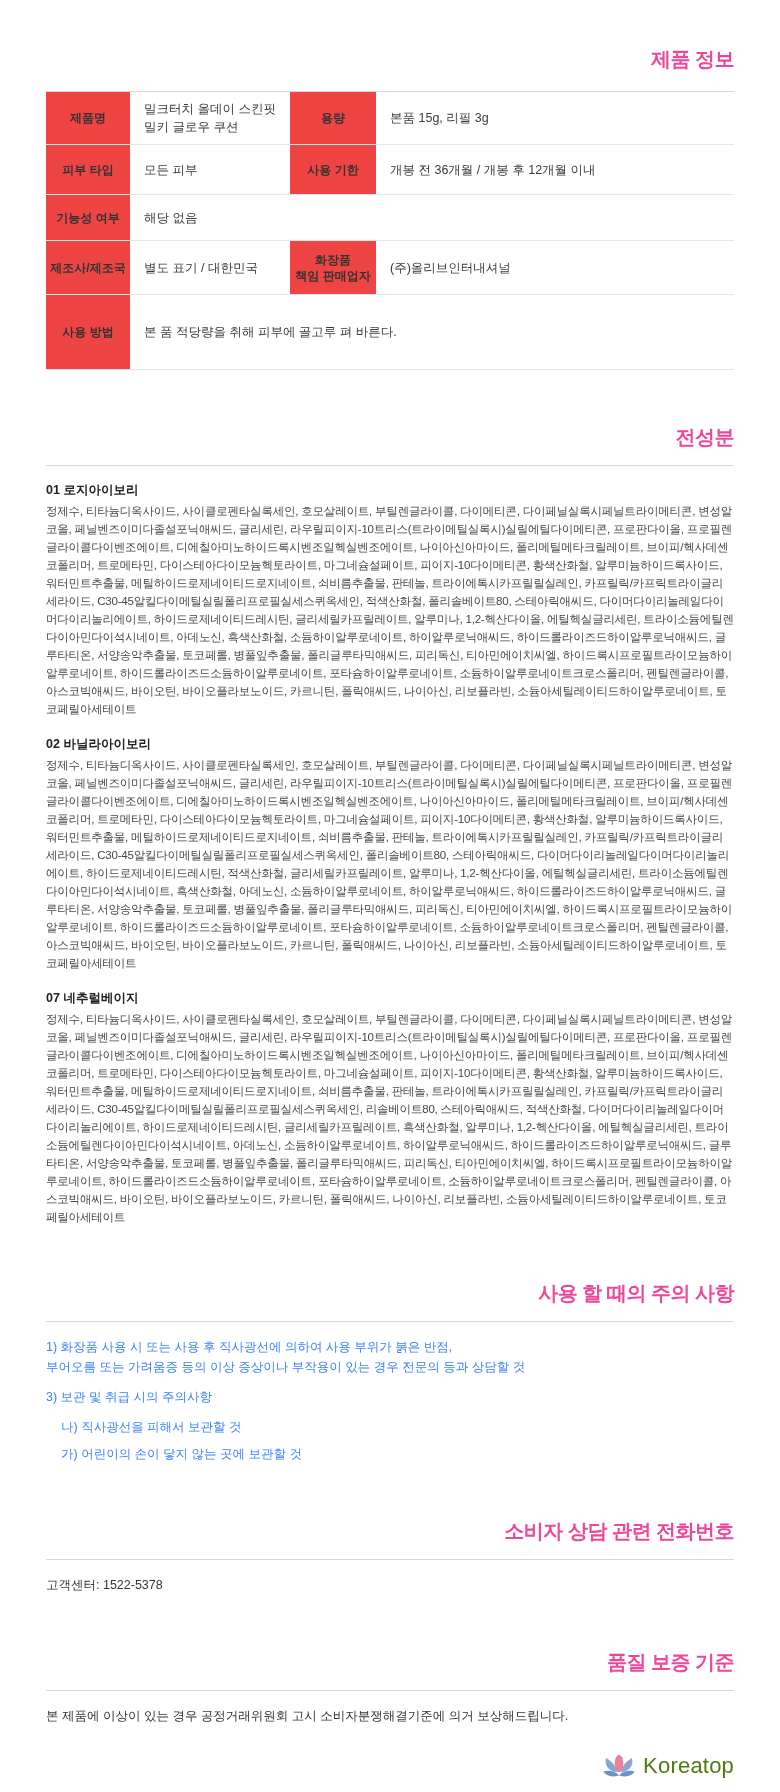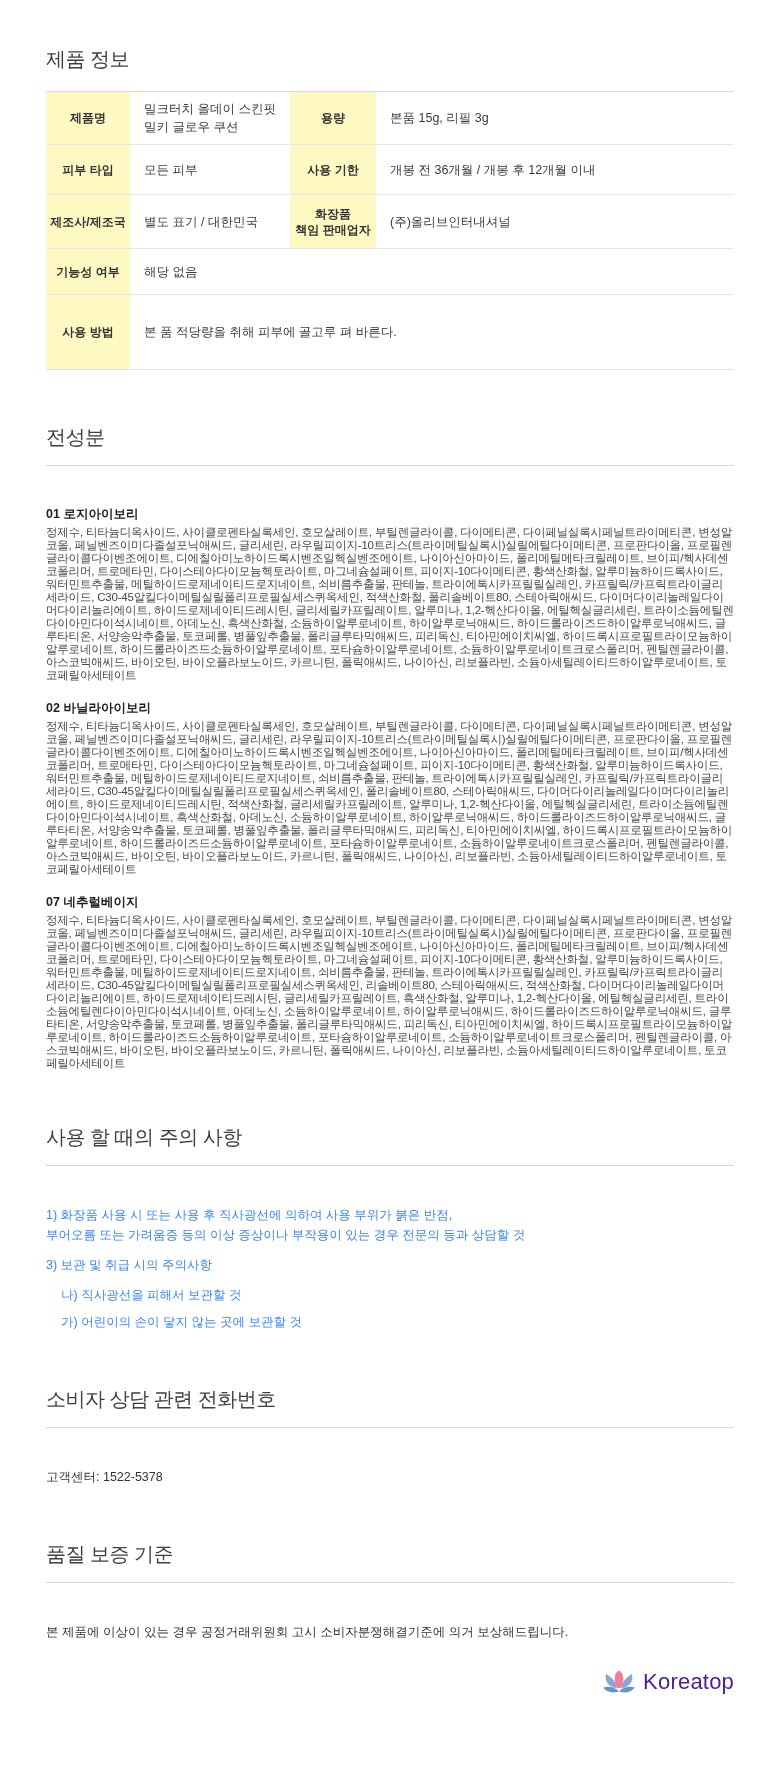--- a/index.html
+++ b/index.html
@@ -8,42 +8,43 @@
     width: 780px;
     min-height: 1792px;
     font-family: "Liberation Sans", "DejaVu Sans", sans-serif;
     color: #333;
   }
   .page { width: 780px; padding: 46px 46px 30px 46px; }
 
   .section { margin-bottom: 54px; }
   .section-title {
     font-size: 20px;
-    font-weight: 400;
-    color: #404040;
+    font-weight: 700;
+    color: #ec4899;
     letter-spacing: -0.5px;
     margin: 0 0 18px 0;
+    text-align: right;
   }
   .section-title.underlined {
     border-bottom: 1px solid #d9d9d9;
     padding-bottom: 14px;
-    margin-bottom: 40px;
+    margin-bottom: 16px;
   }
 
   
   .info-table { border-top: 1px solid #d9d9d9; border-bottom: 1px solid #e3e3e3; }
   .trow {
     display: grid;
     grid-template-columns: 84px 160px 86px 1fr;
     border-bottom: 1px solid #e7e7e7;
   }
   .trow:last-child { border-bottom: none; }
   .trow.span2 { grid-template-columns: 84px 1fr; }
   .tlabel {
-    background: #fef9c3;
+    background: #ef4444;
     display: flex; align-items: center; justify-content: center;
     text-align: center;
     font-size: 12px; font-weight: 700; color: #333;
     white-space: pre-line; line-height: 1.35;
     padding: 8px 2px;
   }
   .tvalue {
     display: flex; align-items: center;
     font-size: 12.5px; color: #3a3a3a;
     white-space: pre-line; line-height: 1.45;
@@ -52,21 +53,21 @@
   .r1 { min-height: 48px; } .r2 { min-height: 50px; } .r3 { min-height: 54px; }
   .r4 { min-height: 46px; } .r5 { min-height: 74px; }
 
   
   .shade-block { margin-bottom: 18px; }
   .shade-name {
     font-size: 12.5px; font-weight: 700; color: #222;
     margin: 0 0 3px 0;
   }
   .shade-text {
-    font-size: 11.5px; line-height: 13px; color: #454545;
+    font-size: 11.5px; line-height: 18px; color: #454545;
     margin: 0; word-break: break-all; letter-spacing: -0.2px;
   }
 
   
   .note-item {
     font-size: 12.5px; line-height: 1.55; color: #3b82f6;
     margin: 0 0 11px 0; white-space: pre-line;
   }
   .note-sub { padding-left: 15px; margin: 0 0 7px 0; }
 
@@ -96,30 +97,30 @@
 밀키 글로우 쿠션</div>
         <div class="tlabel">용량</div>
         <div class="tvalue">본품 15g, 리필 3g</div>
       </div>
       <div class="trow r2">
         <div class="tlabel">피부 타입</div>
         <div class="tvalue">모든 피부</div>
         <div class="tlabel">사용 기한</div>
         <div class="tvalue">개봉 전 36개월 / 개봉 후 12개월 이내</div>
       </div>
+      <div class="trow span2 r4">
+        <div class="tlabel">기능성 여부</div>
+        <div class="tvalue">해당 없음</div>
+      </div>
       <div class="trow r3">
         <div class="tlabel">제조사/제조국</div>
         <div class="tvalue">별도 표기 / 대한민국</div>
         <div class="tlabel">화장품
 책임 판매업자</div>
         <div class="tvalue">(주)올리브인터내셔널</div>
-      </div>
-      <div class="trow span2 r4">
-        <div class="tlabel">기능성 여부</div>
-        <div class="tvalue">해당 없음</div>
       </div>
       <div class="trow span2 r5">
         <div class="tlabel">사용 방법</div>
         <div class="tvalue">본 품 적당량을 취해 피부에 골고루 펴 바른다.</div>
       </div>
     </div>
   </section>
 
   <section class="section">
     <h2 class="section-title underlined">전성분</h2>
@@ -159,16 +160,16 @@
   <div class="footer">
     <span style="display:inline-flex;">
       <svg width="34" height="28" viewBox="0 0 48 40" aria-hidden="true">
         <path d="M21 29 C9 27 3 19 5.5 8.5 C13.5 13 19.5 19.5 21 29 Z" fill="#85a7d4"></path>
         <path d="M27 29 C39 27 45 19 42.5 8.5 C34.5 13 28.5 19.5 27 29 Z" fill="#85a7d4"></path>
         <ellipse cx="24" cy="16.5" rx="6.2" ry="12.5" fill="#ed7f9d"></ellipse>
         <path d="M24 33.5 C14 36.5 5.5 34.5 1.5 28 C10 25.5 18.5 27.5 24 33.5 Z" fill="#6d93c6"></path>
         <path d="M24 33.5 C34 36.5 42.5 34.5 46.5 28 C38 25.5 29.5 27.5 24 33.5 Z" fill="#6d93c6"></path>
       </svg>
     </span>
-    <span class="brand-text" style="color: #4c1d95;">Koreatop</span>
+    <span class="brand-text" style="color: #4d7c0f;">Koreatop</span>
   </div>
 
 </div>
 
 </body></html>

